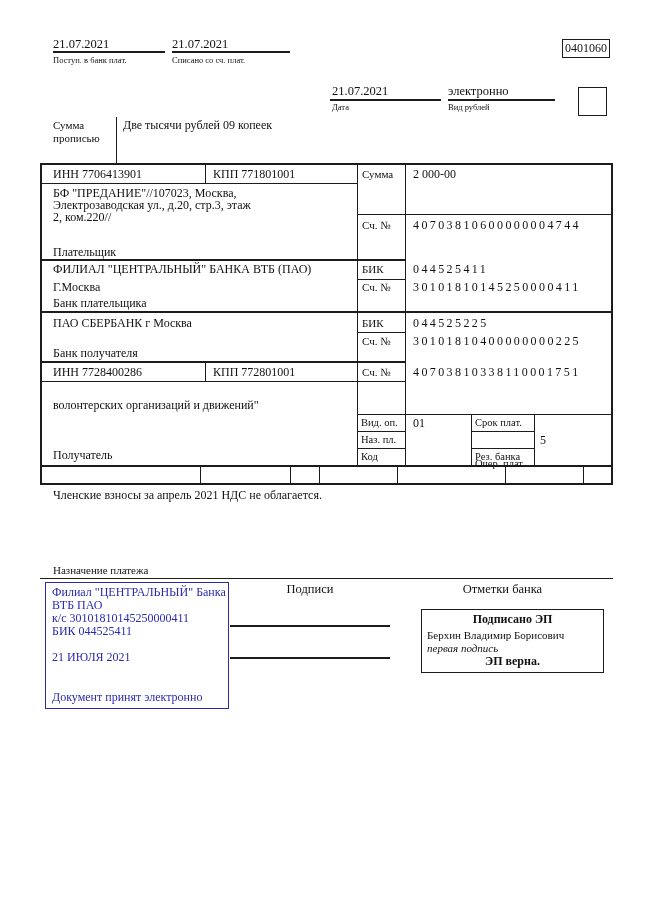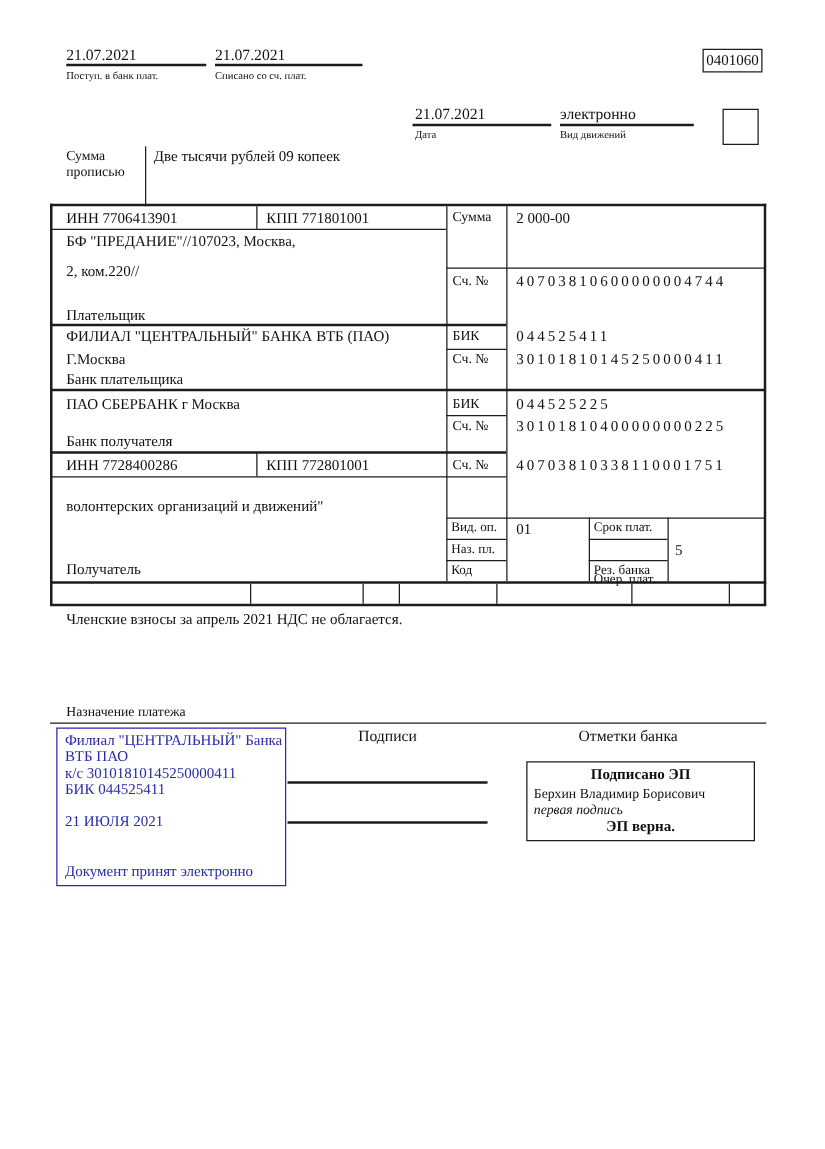--- a/index.html
+++ b/index.html
@@ -36,21 +36,21 @@
   <div class="t s85" style="left:172px;top:56px">Списано со сч. плат.</div>
 
   <div class="box" style="left:562px;top:39px;width:48px;height:19px"></div>
   <div class="t s115 ctr" style="left:562px;top:42px;width:48px">0401060</div>
 
   <div class="t s125" style="left:332px;top:84px">21.07.2021</div>
   <div class="hl" style="left:330px;top:99px;width:111px;height:1.5px"></div>
   <div class="t s85" style="left:332px;top:103px">Дата</div>
   <div class="t s125" style="left:448px;top:84px">электронно</div>
   <div class="hl" style="left:448px;top:99px;width:107px;height:1.5px"></div>
-  <div class="t s85" style="left:448px;top:103px">Вид движений</div>
+  <div class="t s85" style="left:448px;top:103px">Вид рублей</div>
   <div class="box" style="left:578px;top:87px;width:29px;height:29px"></div>
 
   <div class="t s11" style="left:53px;top:119px">Сумма</div>
   <div class="t s11" style="left:53px;top:132px">прописью</div>
   <div class="vl" style="left:116px;top:117px;width:1px;height:48px"></div>
   <div class="t" style="left:123px;top:119px">Две тысячи рублей 09 копеек</div>
 
   <div class="hl" style="left:40px;top:163px;width:573px;height:2px"></div>
   <div class="vl" style="left:40px;top:163px;width:1.5px;height:321px"></div>
   <div class="vl" style="left:611px;top:163px;width:1.5px;height:321px"></div>
@@ -85,20 +85,21 @@
   <div class="vl" style="left:505px;top:467px;width:1px;height:16px"></div>
   <div class="vl" style="left:583px;top:467px;width:1px;height:16px"></div>
   <div class="hl" style="left:40px;top:483px;width:573px;height:1.5px"></div>
 
   <div class="t" style="left:53px;top:168px">ИНН 7706413901</div>
   <div class="t" style="left:213px;top:168px">КПП 771801001</div>
   <div class="t s11" style="left:362px;top:168px">Сумма</div>
   <div class="t" style="left:413px;top:168px">2 000-00</div>
 
   <div class="t" style="left:53px;top:187px">БФ "ПРЕДАНИЕ"//107023, Москва,</div>
+  <div class="t" style="left:53px;top:199px">Электрозаводская ул., д.20, стр.3, этаж</div>
   <div class="t" style="left:53px;top:211px">2, ком.220//</div>
   <div class="t s11" style="left:362px;top:219px">Сч. №</div>
   <div class="t ls" style="left:413px;top:219px">40703810600000004744</div>
   <div class="t s115" style="left:53px;top:246px">Плательщик</div>
 
   <div class="t" style="left:53px;top:263px">ФИЛИАЛ "ЦЕНТРАЛЬНЫЙ" БАНКА ВТБ (ПАО)</div>
   <div class="t" style="left:53px;top:281px">Г.Москва</div>
   <div class="t s11" style="left:362px;top:263px">БИК</div>
   <div class="t ls" style="left:413px;top:263px">044525411</div>
   <div class="t s11" style="left:362px;top:281px">Сч. №</div>

